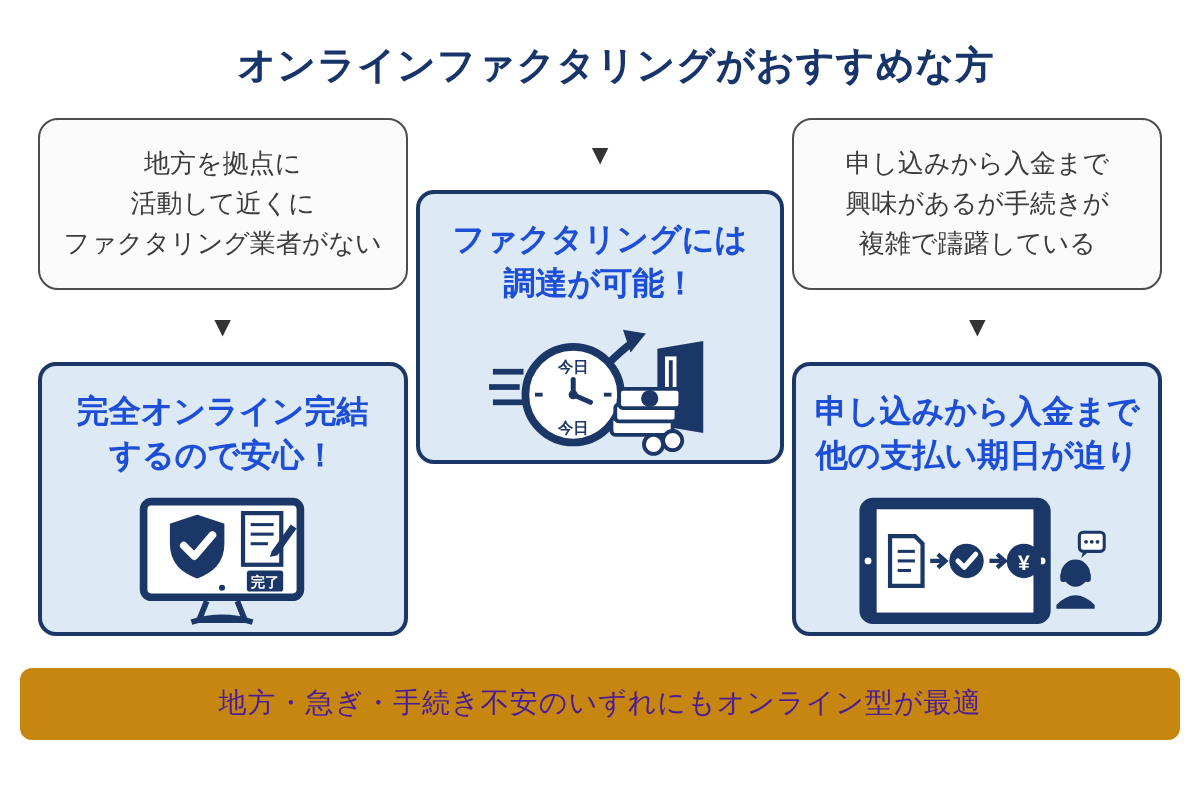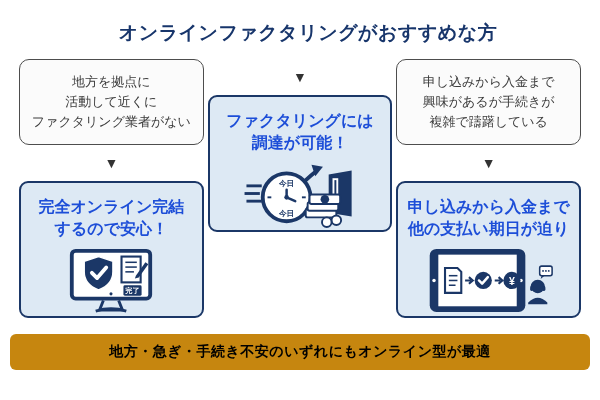--- a/index.html
+++ b/index.html
@@ -82,23 +82,23 @@
   .banner {
     margin: 16px 10px 0 10px;
     height: 36px;
     background: #c6860f;
     border-radius: 6px;
     display: flex;
     align-items: center;
     justify-content: center;
   }
   .banner-text {
-    color: #000000;
+    color: #4c1d95;
     font-size: 14px;
-    font-weight: bold;
+    font-weight: normal;
     letter-spacing: 0.5px;
   }
 </style>
 </head>
 <body>
 
 <div class="page">
 
   <h1 class="page-title">オンラインファクタリングがおすすめな方</h1>
 

